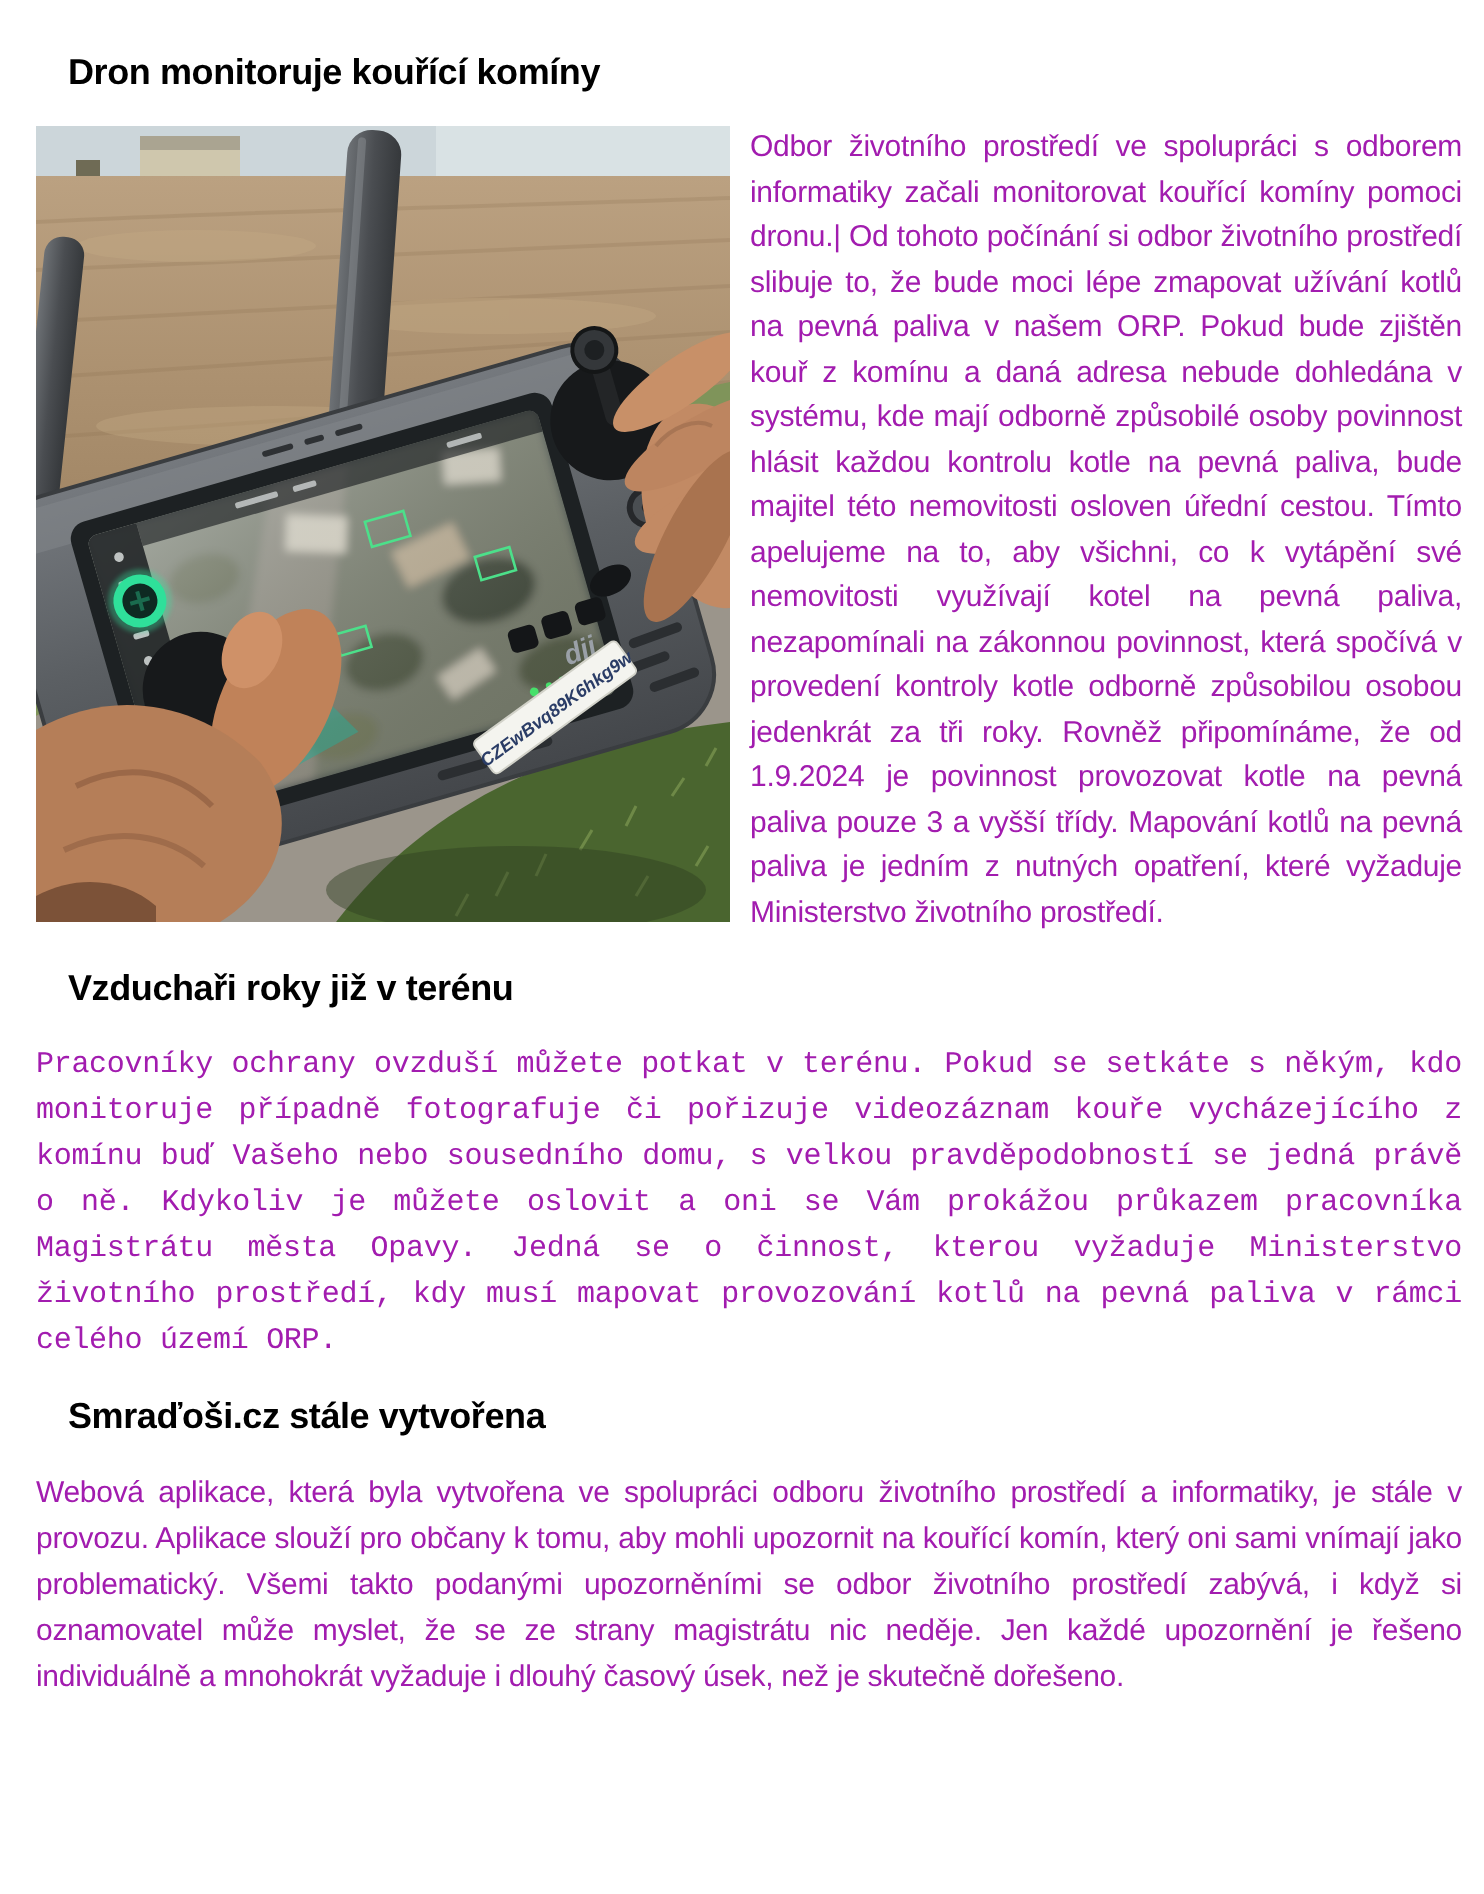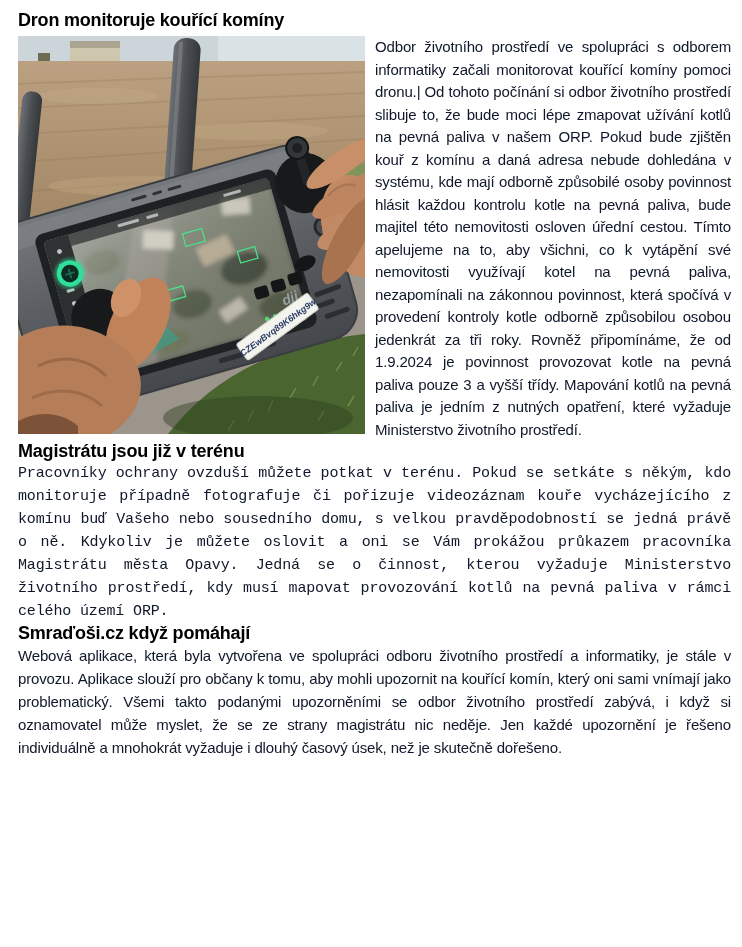--- a/index.html
+++ b/index.html
@@ -2,33 +2,33 @@
 <html lang="cs"><head>
 <meta charset="utf-8">
 <style>
   html,body{margin:0;padding:0;}
   body{
     width:742px;height:947px;overflow:hidden;background:#ffffff;
     font-family:"Liberation Sans",sans-serif;color:#000;
   }
   .page{width:742px;height:947px;box-sizing:border-box;padding:10px 11px 0 18px;}
   h1.sec-heading{
-    font-size:18px;line-height:21px;font-weight:700;margin:0;
+    font-size:18px;line-height:21px;font-weight:700;margin:16px;
     letter-spacing:-0.2px;color:#000;
   }
   .flow{margin-top:5px;}
   .flow:after{content:"";display:block;clear:both;}
   figure.photo{
     float:left;width:347px;height:398px;margin:0 10px 0 0;padding:0;
     overflow:hidden;background:#a08a68;
   }
   figure.photo svg{display:block;width:347px;height:398px;}
   p.body-text{
     margin:0;font-size:15px;letter-spacing:-0.15px;
-    text-align:justify;color:#0f172a;
+    text-align:justify;color:#a21caf;
   }
   p.p1{line-height:22.5px;}
   p.p2,p.p3{line-height:23px;}
   .h2{margin-top:83px;}
   .p2{margin-top:17px;font-family:Liberation Mono, monospace;}
   .h3{margin-top:76px;}
   .p3{margin-top:18px;}
 </style>
 </head>
 <body>
@@ -291,22 +291,22 @@
               <path d="M0,385 C20,374 44,376 60,390 L60,398 L0,398 Z" fill="#7c5238"></path>
             </g>
           </g>
         </svg>
       </figure>
       <p class="body-text p1">Odbor životního prostředí ve spolupráci s odborem informatiky začali monitorovat kouřící komíny pomoci dronu.| Od tohoto počínání si odbor životního prostředí slibuje to, že bude moci lépe zmapovat užívání kotlů na pevná paliva v našem ORP. Pokud bude zjištěn kouř z komínu a daná adresa nebude dohledána v systému, kde mají odborně způsobilé osoby povinnost hlásit každou kontrolu kotle na pevná paliva, bude majitel této nemovitosti osloven úřední cestou. Tímto apelujeme na to, aby všichni, co k vytápění své nemovitosti využívají kotel na pevná paliva, nezapomínali na zákonnou povinnost, která spočívá v provedení kontroly kotle odborně způsobilou osobou jedenkrát za tři roky. Rovněž připomínáme, že od 1.9.2024 je povinnost provozovat kotle na pevná paliva pouze 3 a vyšší třídy. Mapování kotlů na pevná paliva je jedním z nutných opatření, které vyžaduje Ministerstvo životního prostředí.</p>
     </div>
   </section>
 
   <section>
-    <h1 class="sec-heading h2">Magistrátu jsou již v terénu</h1>
+    <h1 class="sec-heading h2">Vzduchaři roky již v terénu</h1>
     <p class="body-text p2">Pracovníky ochrany ovzduší můžete potkat v terénu. Pokud se setkáte s někým, kdo monitoruje případně fotografuje či pořizuje videozáznam kouře vycházejícího z komínu buď Vašeho nebo sousedního domu, s velkou pravděpodobností se jedná právě o ně. Kdykoliv je můžete oslovit a oni se Vám prokážou průkazem pracovníka Magistrátu města Opavy. Jedná se o činnost, kterou vyžaduje Ministerstvo životního prostředí, kdy musí mapovat provozování kotlů na pevná paliva v rámci celého území ORP.</p>
   </section>
 
   <section>
-    <h1 class="sec-heading h3">Smraďoši.cz když pomáhají</h1>
+    <h1 class="sec-heading h3">Smraďoši.cz stále vytvořena</h1>
     <p class="body-text p3">Webová aplikace, která byla vytvořena ve spolupráci odboru životního prostředí a informatiky, je stále v provozu. Aplikace slouží pro občany k tomu, aby mohli upozornit na kouřící komín, který oni sami vnímají jako problematický. Všemi takto podanými upozorněními se odbor životního prostředí zabývá, i když si oznamovatel může myslet, že se ze strany magistrátu nic neděje. Jen každé upozornění je řešeno individuálně a mnohokrát vyžaduje i dlouhý časový úsek, než je skutečně dořešeno.</p>
   </section>
 
 </div>
 
 </body></html>

